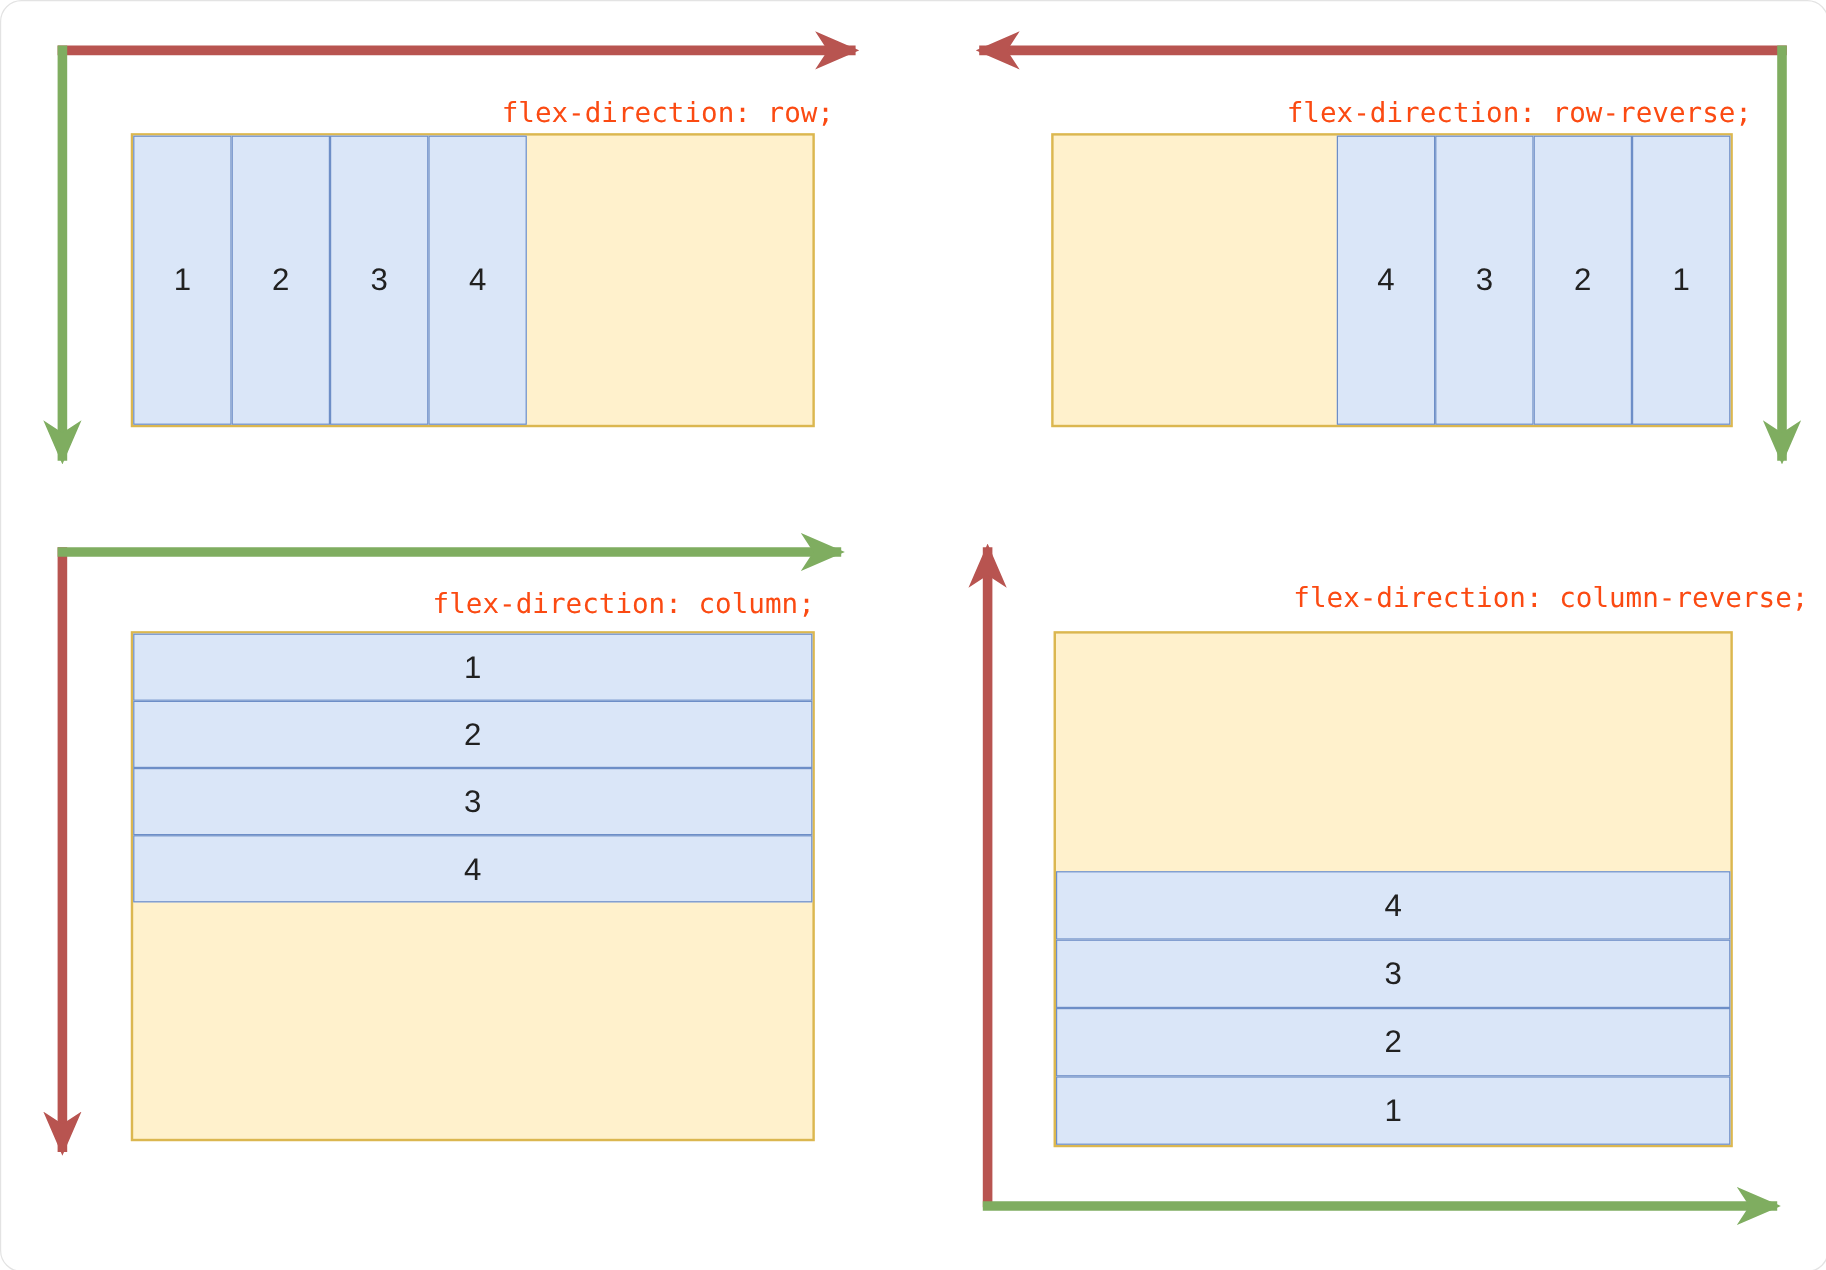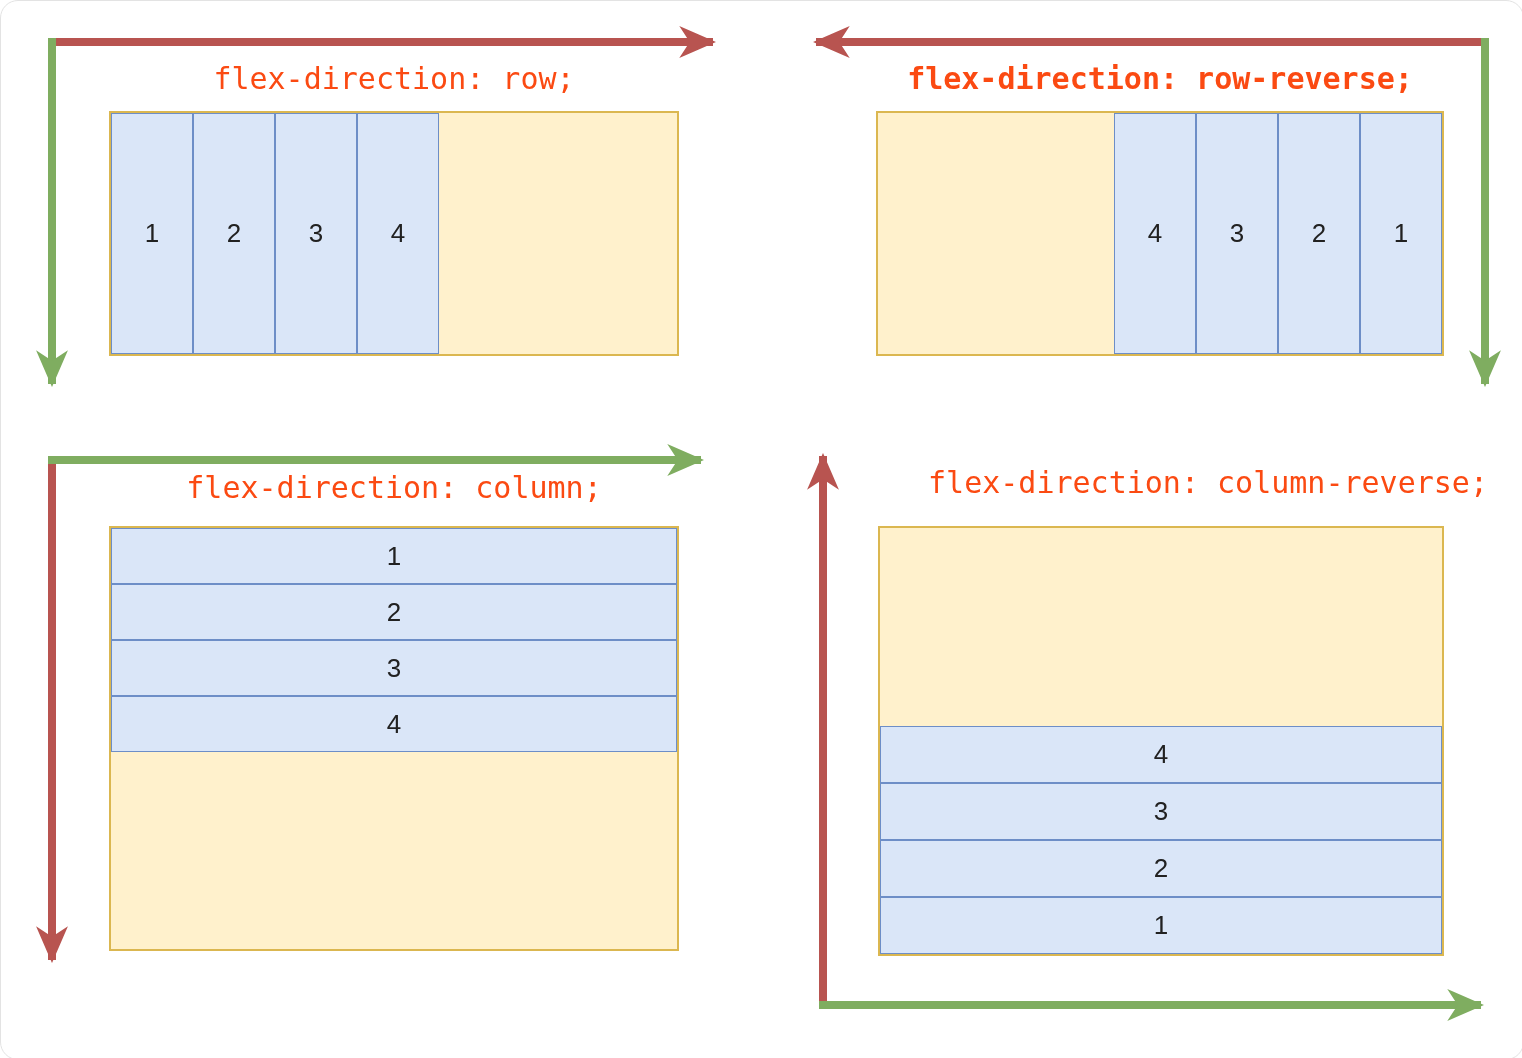--- a/index.html
+++ b/index.html
@@ -8,25 +8,25 @@
     width:1522px;height:1058px;
     background:#ffffff;
     border:1px solid #e3e3e3;
     border-radius:18px;
     overflow:hidden;
     font-family:"Liberation Sans",sans-serif;
   }
   .arrows{position:absolute;left:0;top:0;pointer-events:none;}
   section.quadrant{display:contents;}
   .title{
-    position:absolute;margin:0;
+    position:absolute;margin:16px;
     font-family:"DejaVu Sans Mono","Liberation Mono",monospace;
-    font-size:30px;font-weight:500;line-height:28px;
+    font-size:23px;font-weight:500;line-height:28px;
     color:var(--title-text,#fb4a12);
-    text-align:center;white-space:nowrap;
+    text-align:right;white-space:nowrap;
   }
   .container{
     position:absolute;display:flex;
     background:var(--container-fill,#fff1cc);
     border:2px solid var(--container-border,#dbb750);
     box-sizing:border-box;
   }
   .fd-row{flex-direction:row;}
   .fd-row-reverse{flex-direction:row-reverse;}
   .fd-column{flex-direction:column;}
@@ -36,25 +36,25 @@
     border:1.5px solid var(--item-border,#6d8ec7);
     box-sizing:border-box;
     display:flex;align-items:center;justify-content:center;
     font-size:26px;color:var(--item-text,#212121);
   }
   
   .q-row .title{left:108px;top:64px;width:570px;}
   .q-row .container{left:108px;top:110px;width:570px;height:245px;}
   .q-row .item{flex:0 0 82px;}
   
-  .q-row-reverse .title{left:875px;top:64px;width:568px;font-weight:bold;}
+  .q-row-reverse .title{left:875px;top:64px;width:568px;}
   .q-row-reverse .container{left:875px;top:110px;width:568px;height:245px;}
   .q-row-reverse .item{flex:0 0 82px;}
   
-  .q-column .title{left:108px;top:473px;width:570px;}
+  .q-column .title{left:92px;top:473px;width:570px;}
   .q-column .container{left:108px;top:525px;width:570px;height:425px;}
   .q-column .item{flex:0 0 56px;}
   
   .q-column-reverse .title{left:924px;top:468px;width:566px;}
   .q-column-reverse .container{left:877px;top:525px;width:566px;height:430px;}
   .q-column-reverse .item{flex:0 0 57px;}
 </style>
 </head>
 <body>
 

